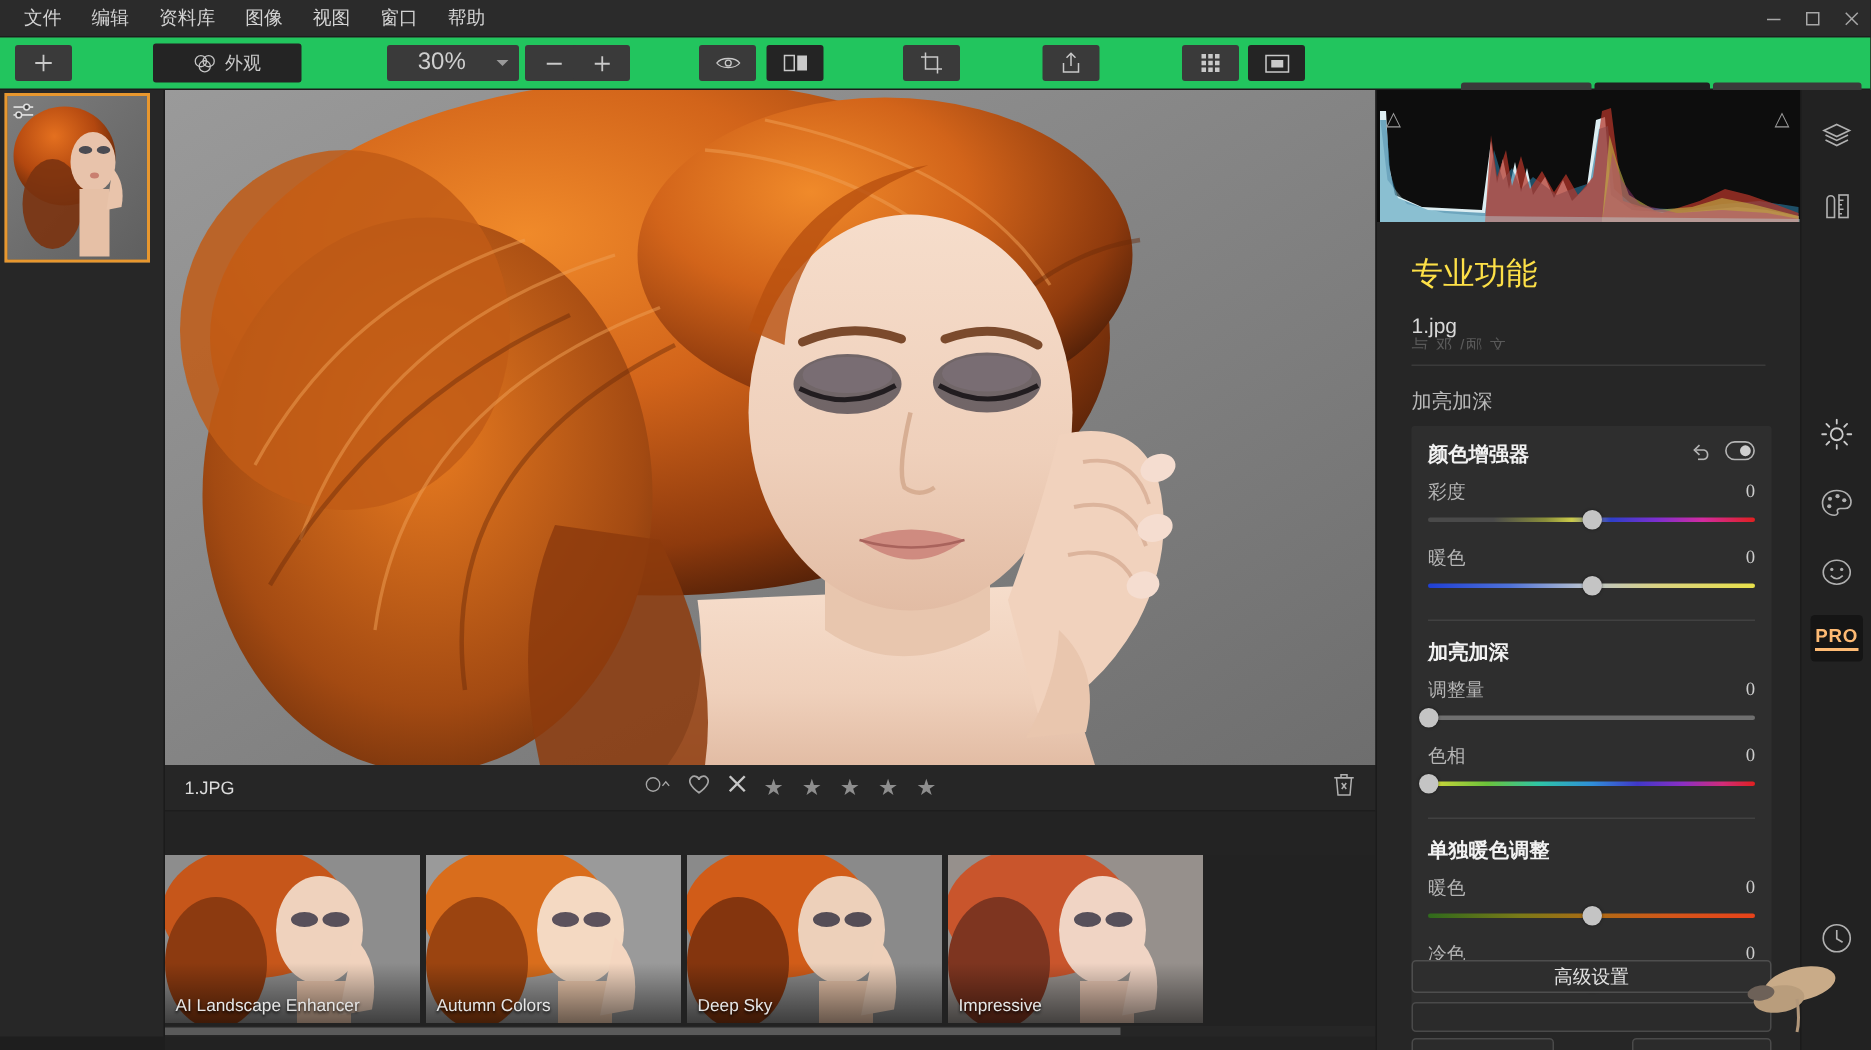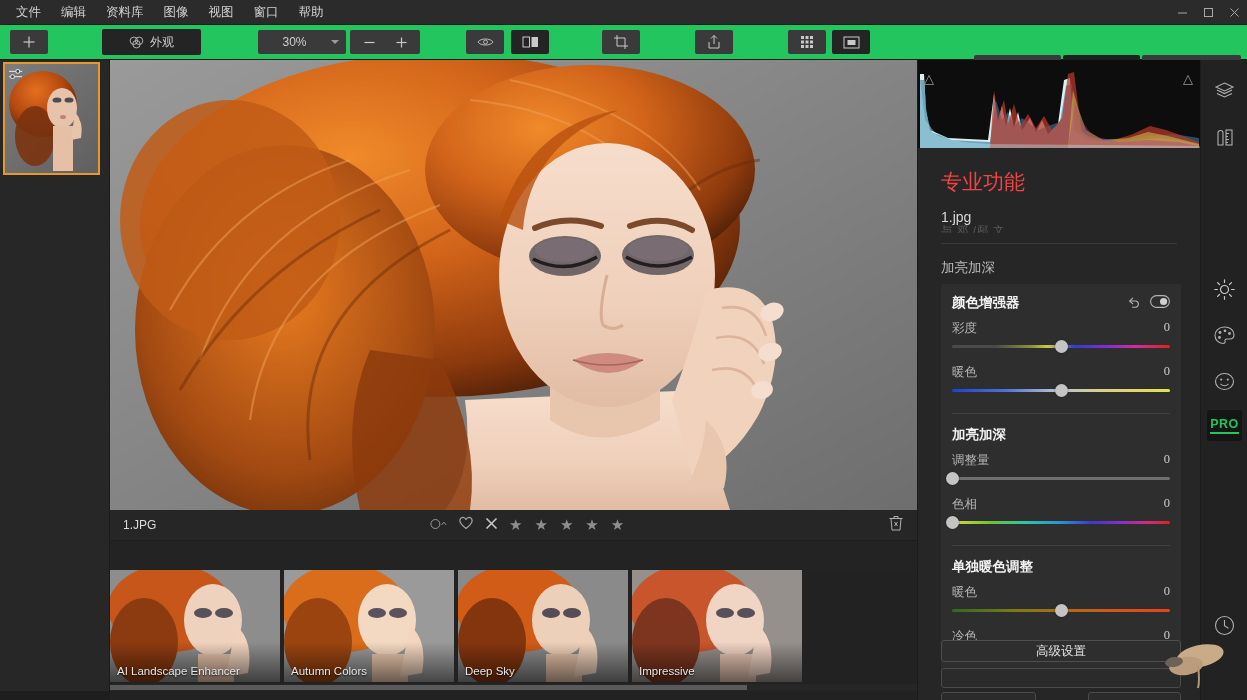--- a/index.html
+++ b/index.html
@@ -39,21 +39,21 @@
   .tb-btn {
     height: 24px; min-width: 38px; border-radius: 2px; background: #3a3a3a;
     display: flex; align-items: center; justify-content: center;
     color: #c9c9c9; font-size: 12px; gap: 6px; padding: 0 8px;
   }
   .tb-btn.dark { background: #242424; }
 
   .zoomsel {
     height: 24px; width: 88px; background: #3a3a3a; border-radius: 2px;
     display: flex; align-items: center; justify-content: space-between;
-    padding: 0 7px 0 0; color: #cfcfcf; font-size: 12px;
+    padding: 0 7px 0 0; color: #cfcfcf; font-size: 16px;
   }
   .zoomsel .zv { flex: 1; text-align: center; }
   .caret { width: 0; height: 0; border-left: 4px solid transparent;
            border-right: 4px solid transparent; border-top: 4px solid #9a9a9a; }
 
   .tabs { position: absolute; right: 6px; top: 30px; display: flex; gap: 2px; }
   .tab {
     height: 25px; padding: 0 14px; border-radius: 2px; background: #3a3a3a;
     display: flex; align-items: center; gap: 7px; font-size: 12.5px; color: #cacaca;
   }
@@ -133,21 +133,21 @@
   .rightpanel {
     position: absolute; left: 917px; top: 60px; width: 283px; height: 640px;
     background: #262626; border-left: 1px solid #1b1b1b;
   }
   .histo {
     position: relative; left: 0; top: 0; width: 283px; height: 88px;
     background: #0e0e0e; overflow: hidden;
   }
   .cliptri { position: absolute; top: 11px; font-size: 13px; color: #9a9a9a; }
 
-  .ptitle { font-size: 21px; color: #ef4444; margin: 20px 0 0 23px; font-weight: normal; }
+  .ptitle { font-size: 21px; color: #fde047; margin: 20px 0 0 23px; font-weight: normal; }
   .pfile { font-size: 14px; color: #d8d8d8; margin: 13px 0 0 23px; }
   .pghost { font-size: 11px; color: #5a5a5a; margin: -2px 0 0 23px; letter-spacing: 1px;
             overflow: hidden; height: 10px; }
   .hr { height: 1px; background: #3a3a3a; margin: 10px 23px 0 23px; }
   .sectlabel { font-size: 13.5px; color: #b9b9b9; margin: 15px 0 0 23px; }
 
   .card {
     position: absolute; left: 23px; width: 240px; background: #2e2e2e;
     border-radius: 2px; padding: 10px 0 2px 0;
   }
@@ -181,21 +181,21 @@
 
   
   .rail {
     position: absolute; left: 1200px; top: 60px; width: 47px; height: 640px;
     background: #222; border-left: 1px solid #1b1b1b;
   }
   .railbtn {
     position: absolute; left: 7px; width: 33px; height: 31px; border-radius: 3px;
     display: flex; align-items: center; justify-content: center; color: #b0b0b0;
   }
-  .railbtn.active { background: #151515; color: #22c55e; text-align: center; }
+  .railbtn.active { background: #151515; color: #fdba74; text-align: center; }
   .pro {
     font-size: 12.5px; font-weight: bold; letter-spacing: .5px;
     border-bottom: 2px solid currentColor; line-height: 13px; padding-bottom: 1px;
   }
 
   
   .handcur { position: absolute; z-index: 30; pointer-events: none; }
   .statusbar { position:absolute; left:0; bottom:0; width:110px; height:9px; background:#1e1e1e; }
 </style>
 </head>

